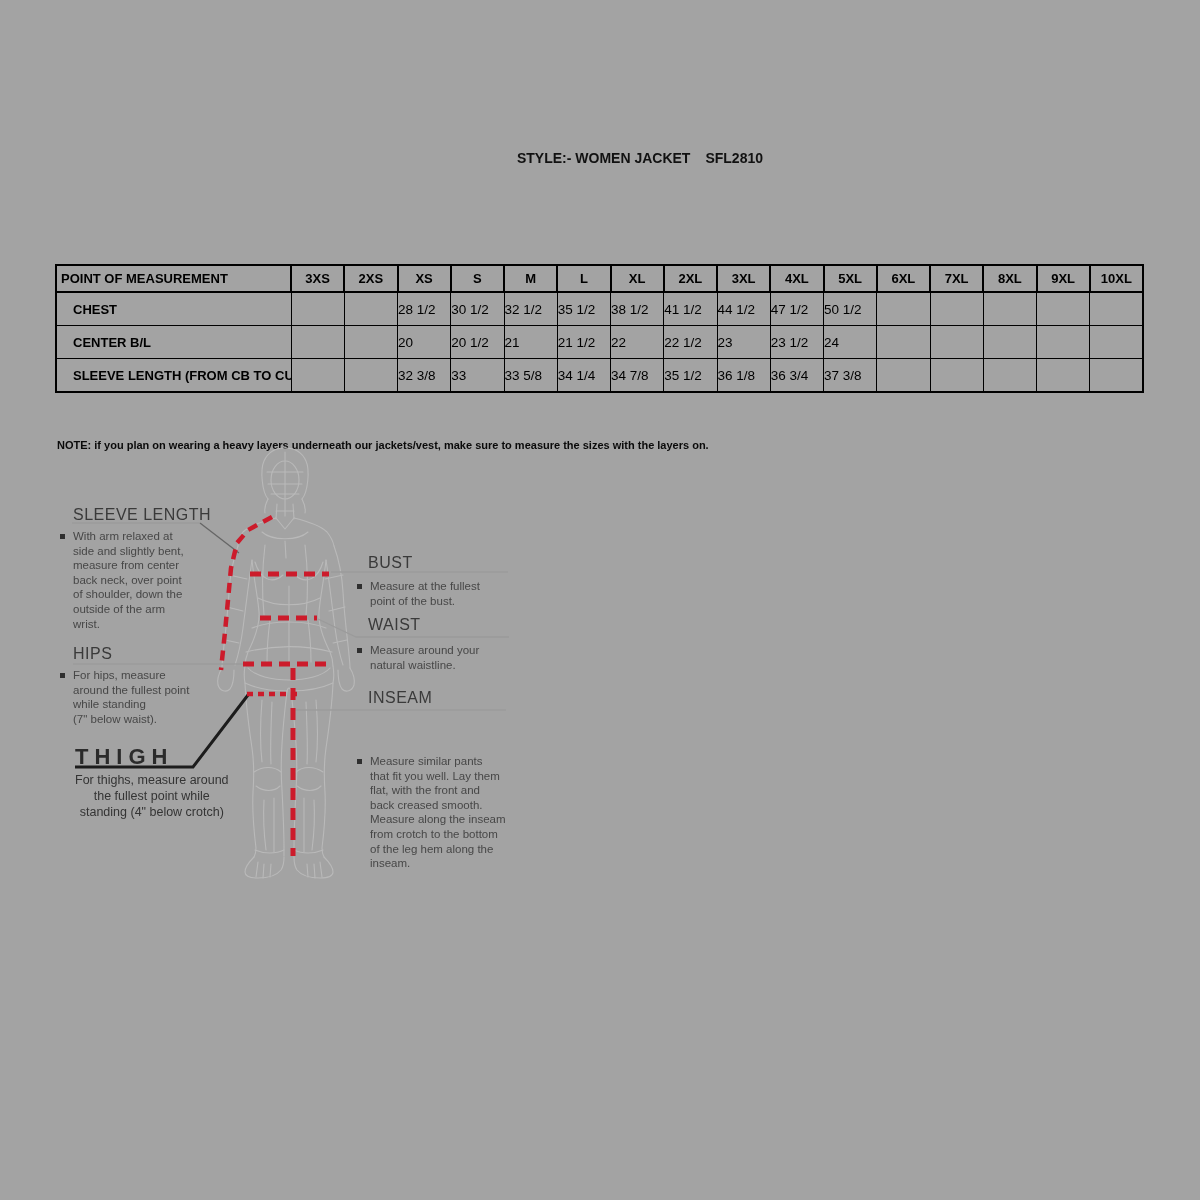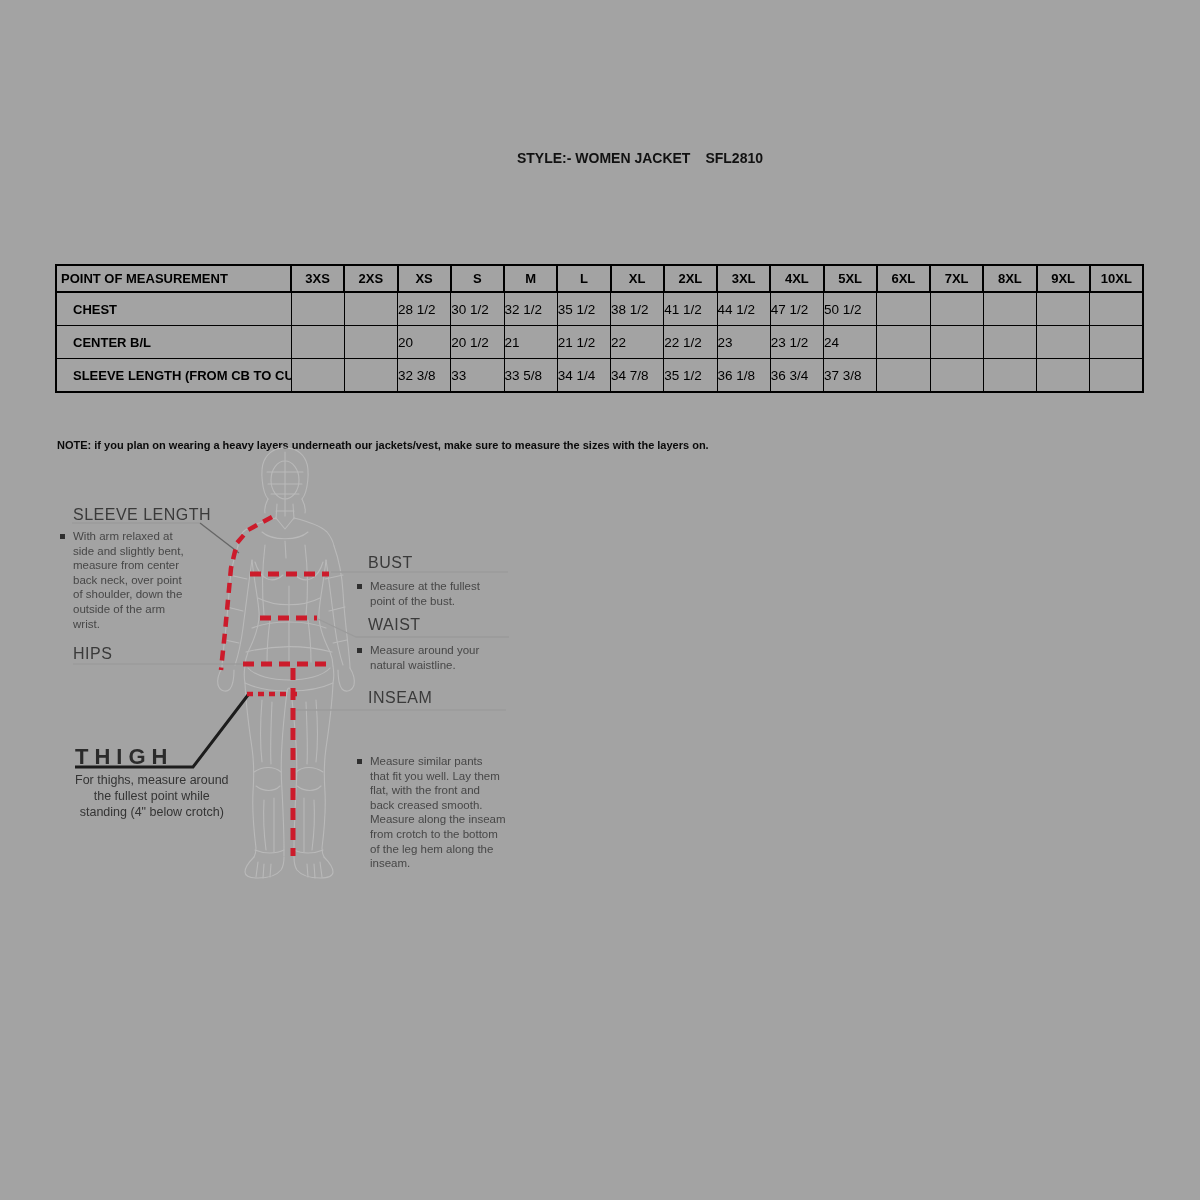--- a/index.html
+++ b/index.html
@@ -250,20 +250,27 @@
     <div class="desc-text">With arm relaxed at
 side and slightly bent,
 measure from center
 back neck, over point
 of shoulder, down the
 outside of the arm
 wrist.</div>
   </div>
 
   <div class="guide-heading pos-hips-h">HIPS</div>
+  <div class="guide-desc pos-hips-d">
+    <span class="bullet"></span>
+    <div class="desc-text">For hips, measure
+around the fullest point
+while standing
+(7" below waist).</div>
+  </div>
 
   <div class="guide-heading thigh pos-thigh-h">THIGH</div>
   <div class="guide-desc thigh-desc pos-thigh-d">
     <div class="desc-text">For thighs, measure around
 the fullest point while
 standing (4" below crotch)</div>
   </div>
 
   <div class="guide-heading pos-bust-h">BUST</div>
   <div class="guide-desc pos-bust-d">

